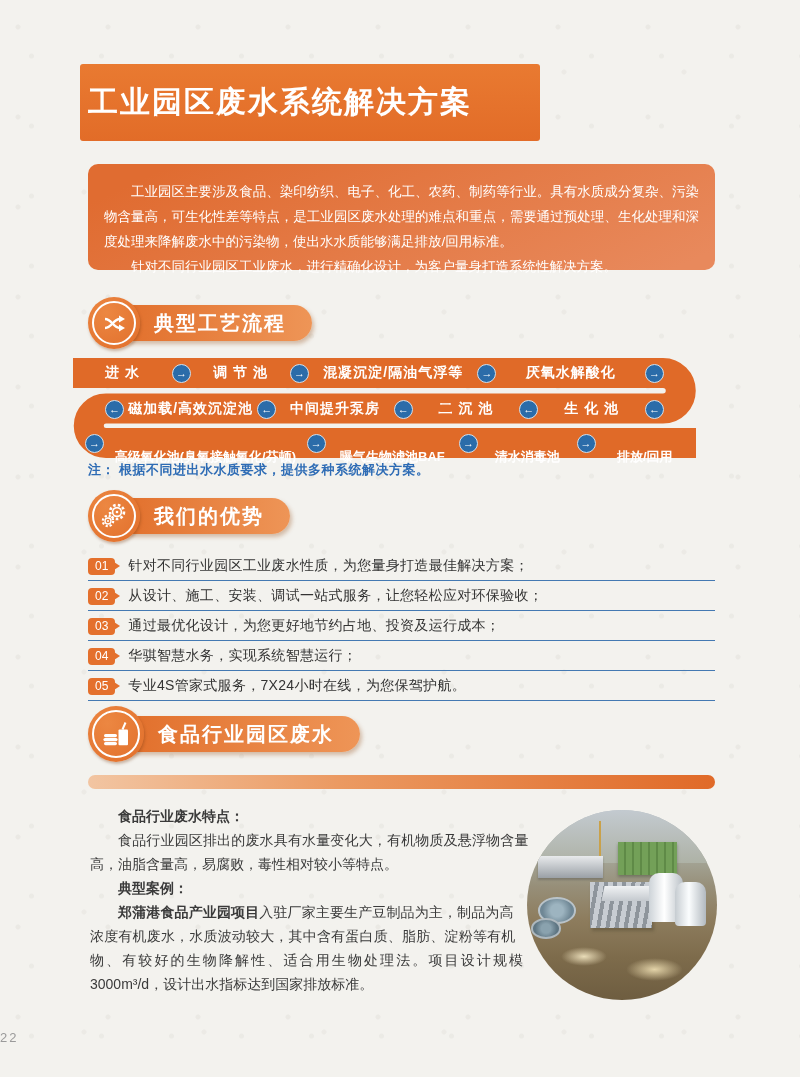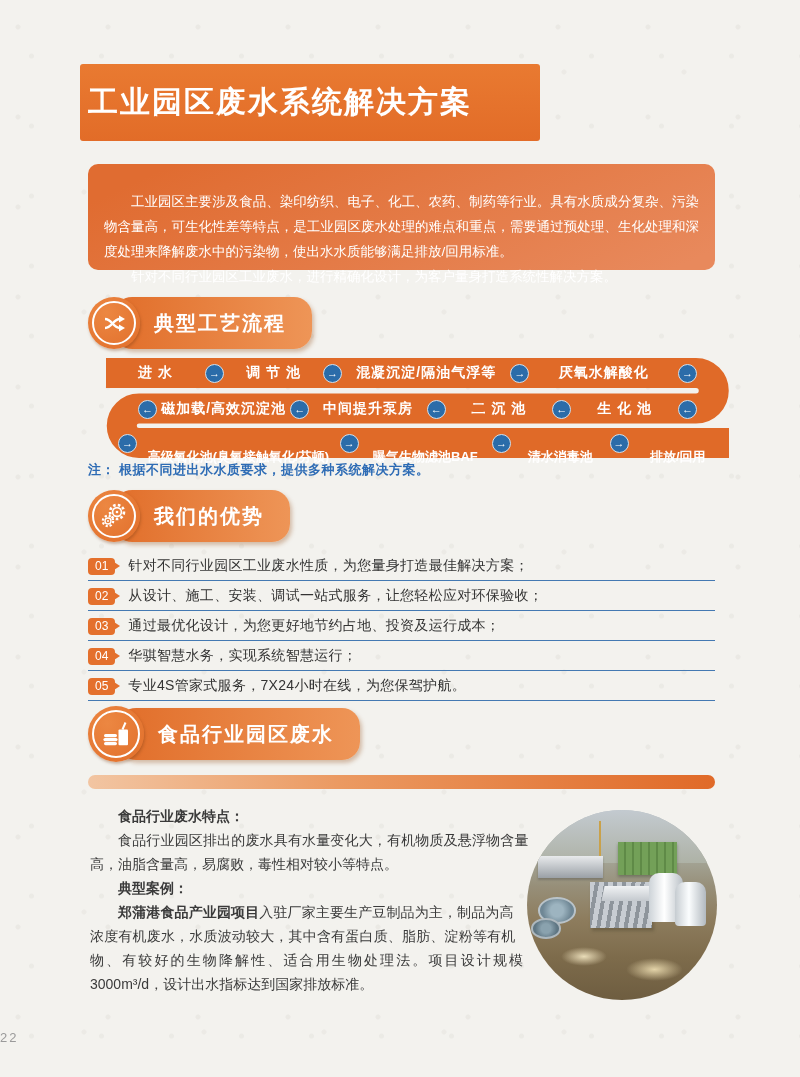--- a/index.html
+++ b/index.html
@@ -24,46 +24,46 @@
     background:linear-gradient(180deg,#e97a31,#e26c28);
     border-radius:3px; display:flex; align-items:center; padding-left:8px;
     color:#fff; font-size:30px; font-weight:bold; letter-spacing:2px;
   }
 
   
   .intro-card{
     position:absolute; left:88px; top:164px; width:627px; height:106px;
     background:linear-gradient(155deg,#e06c31 10%,#e8895c 95%);
     border-radius:10px; color:#fff; font-size:13.5px; line-height:25px;
-    padding:25px 16px 0 16px;
+    padding:15px 16px 0 16px;
   }
   .intro-card p{ text-indent:2em; text-align:justify; }
 
   
   .sec-header{ position:absolute; left:88px; display:flex; align-items:center; }
   .sec-circle{
     position:relative; z-index:2; width:52px; height:52px; border-radius:50%;
     background:radial-gradient(circle at 35% 30%,#ec8742,#e16e2a);
     display:flex; align-items:center; justify-content:center;
     box-shadow:1px 2px 3px rgba(120,60,20,.35);
   }
   .sec-circle::before{
     content:''; position:absolute; inset:4px; border:2px solid #fff; border-radius:50%;
   }
   .sec-pill{
-    margin-left:-26px; height:52px; line-height:36px;
-    padding:8px 26px 0 40px; border-radius:18px;
+    margin-left:-26px; height:36px; line-height:36px;
+    padding:0 26px 0 40px; border-radius:18px;
     background:linear-gradient(90deg,#e16e2a,#ee9557);
     color:#fff; font-size:20px; font-weight:bold; letter-spacing:2px;
     box-shadow:2px 3px 4px rgba(150,80,30,.35);
     white-space:nowrap;
   }
 
   
-  .flow{ position:absolute; left:104px; top:358px; width:627px; height:108px; }
+  .flow{ position:absolute; left:71px; top:358px; width:627px; height:108px; }
   .flow svg.band{ position:absolute; inset:0; }
   .flow-row{ position:absolute; height:30px; display:flex; align-items:center; }
   .flow-row.r1{ top:0; left:2px; right:34px; }
   .flow-row.r2{ top:36px; left:34px; right:34px; }
   .flow-row.r3{ top:70px; left:14px; right:4px; }
   .seg{
     flex:1 1 0; text-align:center; color:#fff; font-weight:bold;
     font-size:14px; letter-spacing:1px; white-space:nowrap; overflow:hidden;
   }
   .flow-row.r3 .seg{ font-size:13px; letter-spacing:0;margin-top:28px; }

